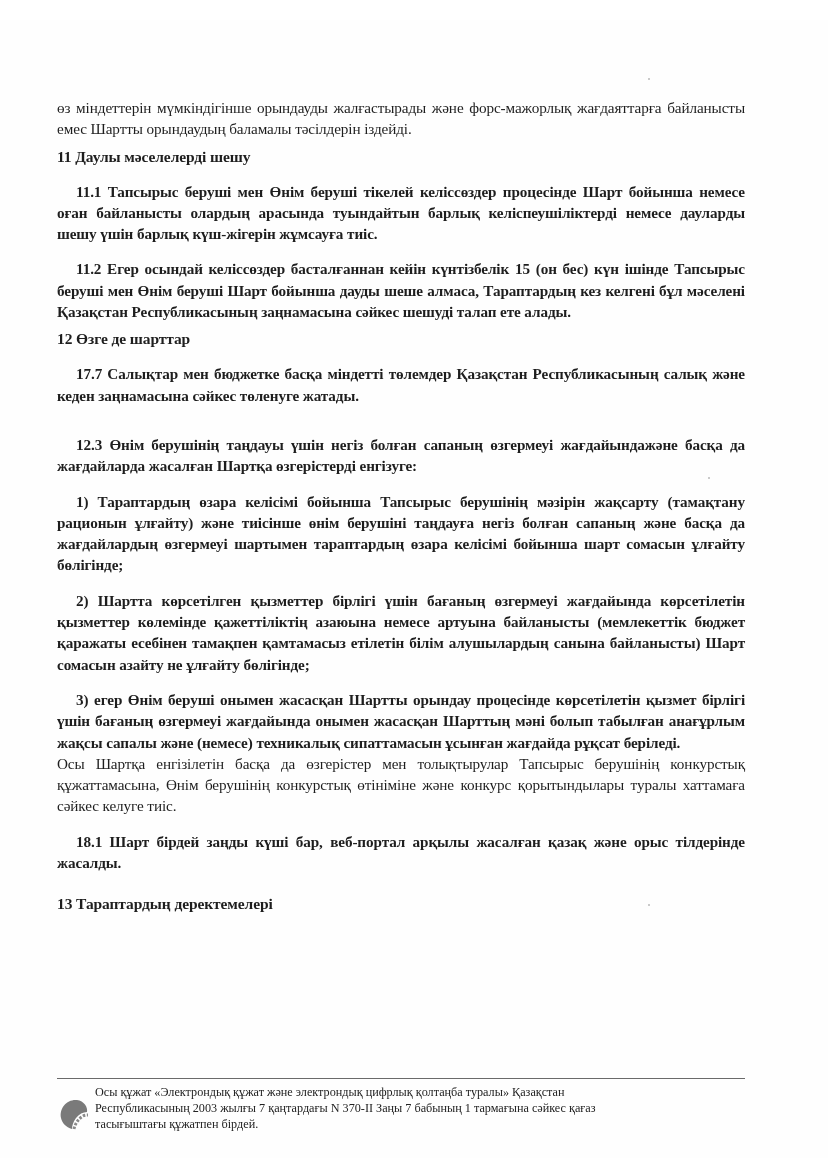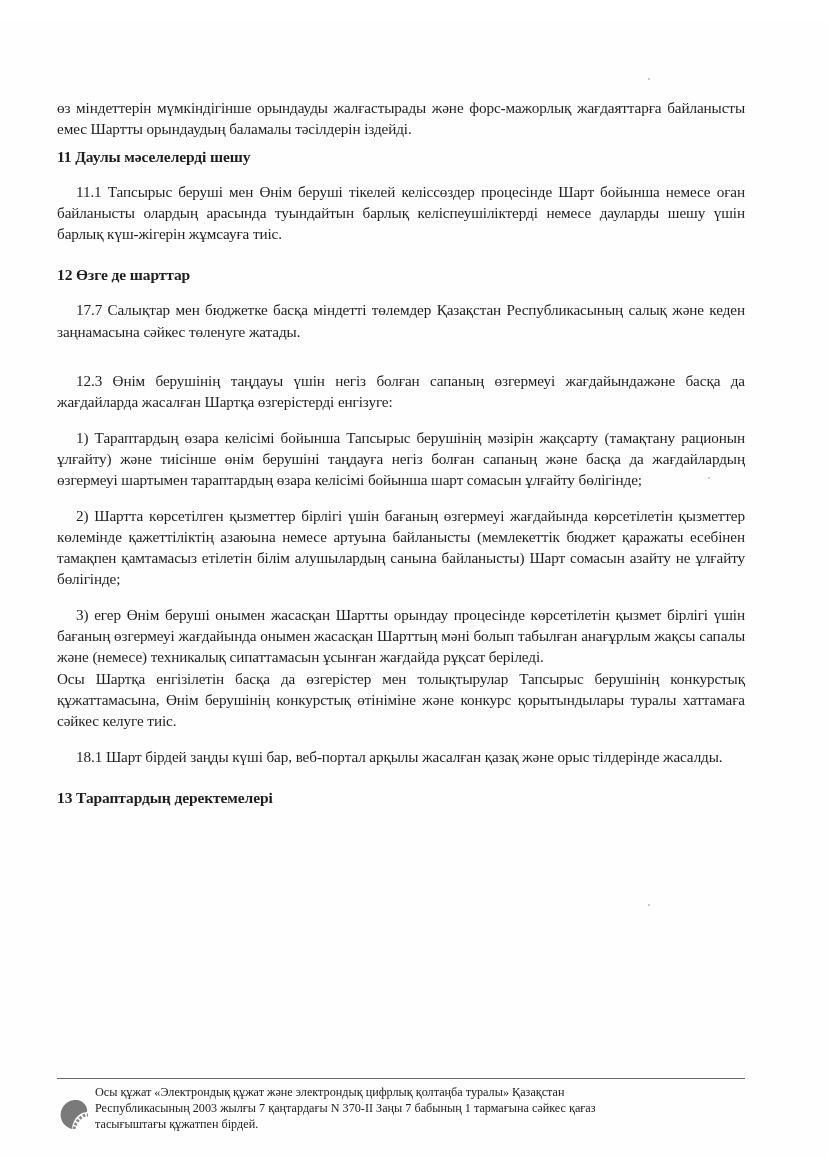--- a/index.html
+++ b/index.html
@@ -29,20 +29,21 @@
       font-size: 15.2px;
       line-height: 21.3px;
       text-align: justify;
       letter-spacing: -0.1px;
     }
     .content p {
       text-indent: 0;
     }
     .content p.indent {
       text-indent: 19px;
+      font-weight: bold;
     }
     .content .gap {
       height: 14px;
     }
     .content .gap-sm {
       height: 6px;
     }
     .heading {
       font-weight: bold;
       font-size: 15.5px;
@@ -91,20 +92,21 @@
   <div class="content">
 
     <p>өз міндеттерін мүмкіндігінше орындауды жалғастырады және форс-мажорлық жағдаяттарға байланысты емес Шартты орындаудың баламалы тәсілдерін іздейді.</p>
 
     <div class="gap-sm"></div>
     <h2 class="heading">11 Даулы мәселелерді шешу</h2>
     <div class="gap"></div>
 
     <p class="indent">11.1 Тапсырыс беруші мен Өнім беруші тікелей келіссөздер процесінде Шарт бойынша немесе оған байланысты олардың арасында туындайтын барлық келіспеушіліктерді немесе дауларды шешу үшін барлық күш-жігерін жұмсауға тиіс.</p>
     <div class="gap"></div>
+    <p class="indent">11.2 Егер осындай келіссөздер басталғаннан кейін күнтізбелік 15 (он бес) күн ішінде Тапсырыс беруші мен Өнім беруші Шарт бойынша дауды шеше алмаса, Тараптардың кез келгені бұл мәселені Қазақстан Республикасының заңнамасына сәйкес шешуді талап ете алады.</p>
 
     <div class="gap-sm"></div>
     <h2 class="heading">12 Өзге де шарттар</h2>
     <div class="gap"></div>
 
     <p class="indent">17.7 Салықтар мен бюджетке басқа міндетті төлемдер Қазақстан Республикасының салық және кеден заңнамасына сәйкес төленуге жатады.</p>
     <div class="gap"></div>
     <div class="gap"></div>
     <p class="indent">12.3 Өнім берушінің таңдауы үшін негіз болған сапаның өзгермеуі жағдайындажәне басқа да жағдайларда жасалған Шартқа өзгерістерді енгізуге:</p>
     <div class="gap"></div>

